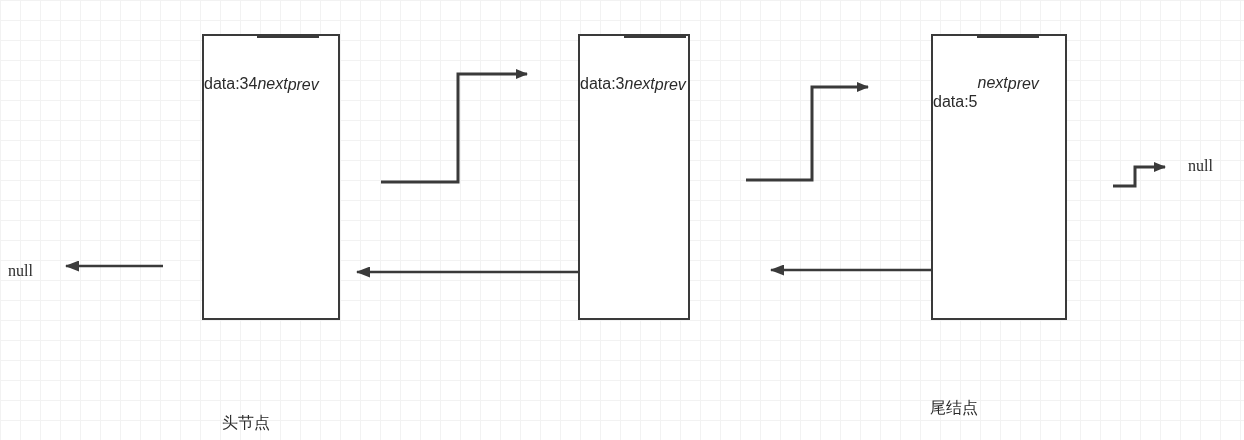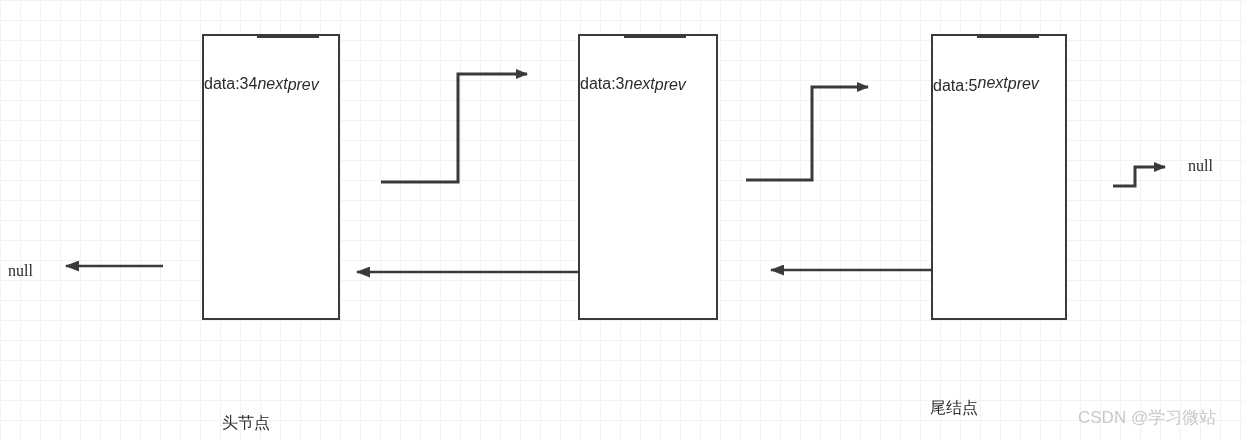--- a/index.html
+++ b/index.html
@@ -91,28 +91,28 @@
 <body>
 
 <div id="canvas">
 
   <div class="node" id="node-1" style="left:202px; top:34px; width:138px; height:286px;">
     <div class="cell" style="height:96px;">data:34</div>
     <div class="cell sep" style="height:94px;">next</div>
     <div class="cell sep" style="height:96px;">prev</div>
   </div>
 
-  <div class="node" id="node-2" style="left:578px; top:34px; width:140px; height:286px;">
+  <div class="node" id="node-2" style="left:578px; top:34px; width:112px; height:286px;">
     <div class="cell" style="height:96px;">data:3</div>
     <div class="cell sep" style="height:94px;">next</div>
     <div class="cell sep" style="height:96px;">prev</div>
   </div>
 
   <div class="node" id="node-3" style="left:931px; top:34px; width:136px; height:286px;">
-    <div class="cell" style="height:100px;">data:5</div>
+    <div class="cell" style="height:100px;margin-top:16px;">data:5</div>
     <div class="cell sep" style="height:92px;">next</div>
     <div class="cell sep" style="height:94px;">prev</div>
   </div>
 
   <svg id="vec" viewBox="0 0 1244 440">
     <defs>
       <marker id="ah-r" markerWidth="12" markerHeight="10" refX="11" refY="5" orient="auto" markerUnits="userSpaceOnUse">
         <path d="M0,0 L12,5 L0,10 Z" fill="#3a3a3a"></path>
       </marker>
       <marker id="ah-l" markerWidth="14" markerHeight="11" refX="13" refY="5.5" orient="auto" markerUnits="userSpaceOnUse">
@@ -134,15 +134,14 @@
   </svg>
 
   <div class="lbl" style="left:8px; top:262px;">null</div>
 
   <div class="lbl" style="left:1188px; top:157px;">null</div>
 
   <div class="lbl-cn" style="left:222px; top:384px;margin-top:29px;">头节点</div>
 
   <div class="lbl-cn" style="left:930px; top:398px;">尾结点</div>
 
-  <div class="watermark" style="left:1078px; top:406px;">CSDN @学习微站</div>
 
 </div>
 
 </body></html>

